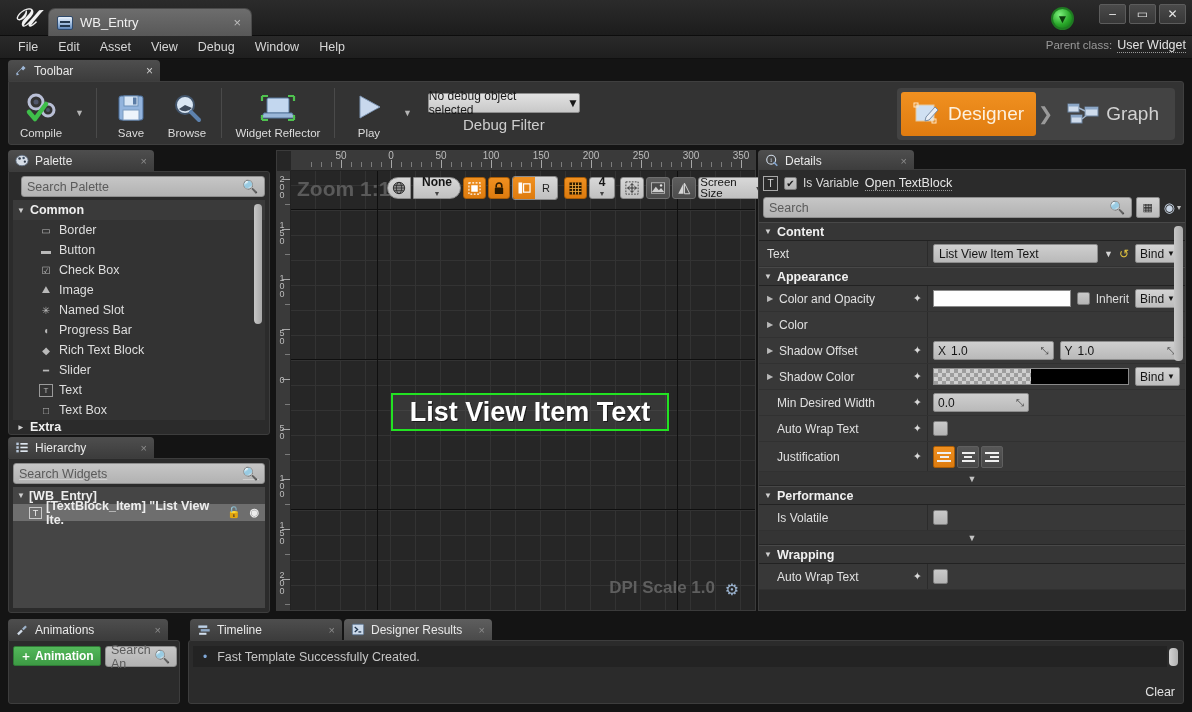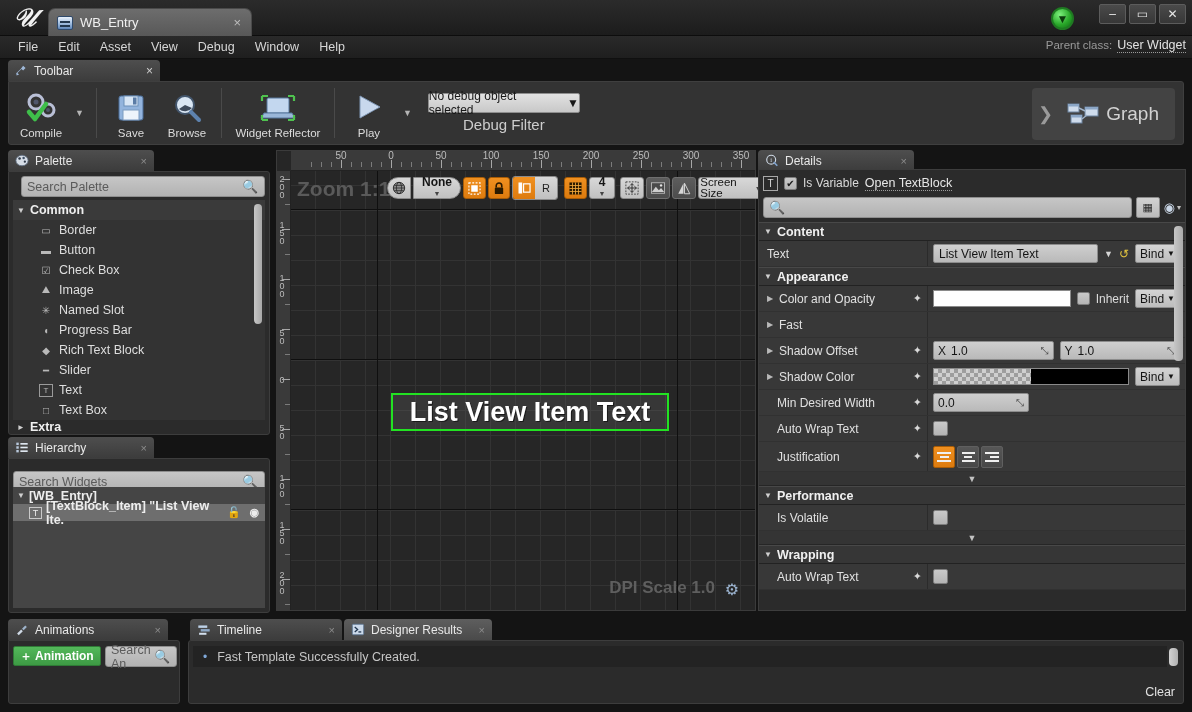--- a/index.html
+++ b/index.html
@@ -503,20 +503,29 @@
 
     <div class="debug-block">
       <div class="debug-combo">
         <span>No debug object selected</span>
         <span>▼</span>
       </div>
       <div class="debug-caption">Debug Filter</div>
     </div>
 
     <div class="modeswitch">
+      <div class="mode active">
+        <svg width="28" height="26" viewBox="0 0 28 26">
+          <rect x="3" y="4" width="18" height="16" fill="#cfe0f2" stroke="#e8c89a"></rect>
+          <path d="M13 16 L22 6 L25 9 L16 19 L12 20 Z" fill="#e8eef6" stroke="#7a8ea6"></path>
+          <rect x="1" y="2" width="4" height="4" fill="none" stroke="#ffe6c4"></rect>
+          <rect x="19" y="18" width="4" height="4" fill="none" stroke="#ffe6c4"></rect>
+        </svg>
+        <span>Designer</span>
+      </div>
       <span class="mode-sep">❯</span>
       <div class="mode">
         <svg width="32" height="24" viewBox="0 0 32 24">
           <rect x="1" y="2" width="11" height="8" fill="#cfdcec" stroke="#6d84a0"></rect>
           <rect x="1" y="2" width="11" height="2.5" fill="#8ba6c6"></rect>
           <rect x="18" y="5" width="13" height="9" fill="#cfdcec" stroke="#6d84a0"></rect>
           <rect x="18" y="5" width="13" height="2.5" fill="#8ba6c6"></rect>
           <rect x="4" y="13" width="11" height="8" fill="#cfdcec" stroke="#6d84a0"></rect>
           <rect x="4" y="13" width="11" height="2.5" fill="#8ba6c6"></rect>
           <path d="M12 6 L18 9 M15 17 L20 13" stroke="#9fb2c8" stroke-width="1.4" fill="none"></path>
@@ -600,21 +609,21 @@
       <rect x="1" y="6.5" width="3" height="3" fill="#b9c9dc"></rect>
       <rect x="1" y="11" width="3" height="3" fill="#b9c9dc"></rect>
       <rect x="6" y="2.5" width="9" height="2" fill="#e2eaf3"></rect>
       <rect x="6" y="7" width="9" height="2" fill="#e2eaf3"></rect>
       <rect x="6" y="11.5" width="9" height="2" fill="#e2eaf3"></rect>
     </svg>
     <span class="plabel">Hierarchy</span>
     <span class="pclose">×</span>
   </div>
   <div class="panelbody" style="left:8px; top:458px; width:262px; height:155px;">
-    <div class="searchbox" style="left:4px; top:12px; right:4px;">
+    <div class="searchbox" style="left:4px; top:4px; right:4px;text-decoration:underline;">
       <span class="sptext">Search Widgets</span>
       <span class="smag">🔍</span>
     </div>
     <div style="position:absolute; left:4px; top:28px; right:4px; bottom:4px; background:#454545;">
       <div class="hier-row" style="padding-left:4px;">
         <span class="tri">▼</span>
         <span>[WB_Entry]</span>
       </div>
       <div class="hier-row sel" style="padding-left:16px;">
         <span style="width:13px;height:12px;border:1px solid #c9c9c9;display:flex;align-items:center;justify-content:center;font-size:9px;font-weight:normal;">T</span>
@@ -812,20 +821,21 @@
   <div class="det-body">
     <div class="det-namerow">
       <span class="tbicon">T</span>
       <span class="chk">✔</span>
       <span class="isvar">Is Variable</span>
       <span class="opentb">Open TextBlock</span>
     </div>
 
     <div class="det-searchrow">
       <div class="searchbox" style="position:relative; flex:1;">
+        <span class="sptext">Search</span>
         <span class="smag">🔍</span>
       </div>
       <div class="det-iconbtn">▦</div>
       <div class="eyebtn">
         <span>◉</span>
         <span style="font-size:8px;color:#c0c0c0">▾</span>
       </div>
     </div>
 
     <div class="det-scroll">
@@ -869,21 +879,21 @@
           <div class="bindbtn">
             <span>Bind</span>
             <span style="font-size:8px">▼</span>
           </div>
         </div>
       </div>
 
       <div class="prow">
         <div class="plab">
           <span class="ptri">▶</span>
-          <span class="ptxt">Fast</span>
+          <span class="ptxt">Color</span>
         </div>
         <div class="pval-cell"></div>
       </div>
 
       <div class="prow">
         <div class="plab">
           <span class="ptri">▶</span>
           <span class="ptxt">Shadow Offset</span>
           <span class="pinicon">✦</span>
         </div>

